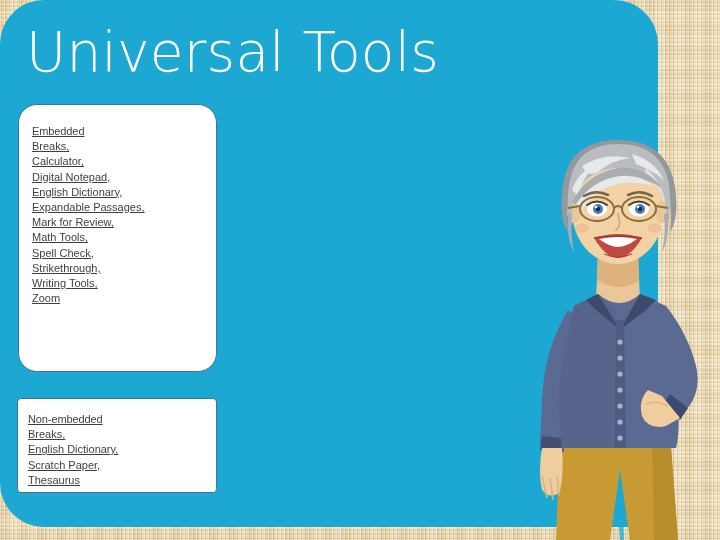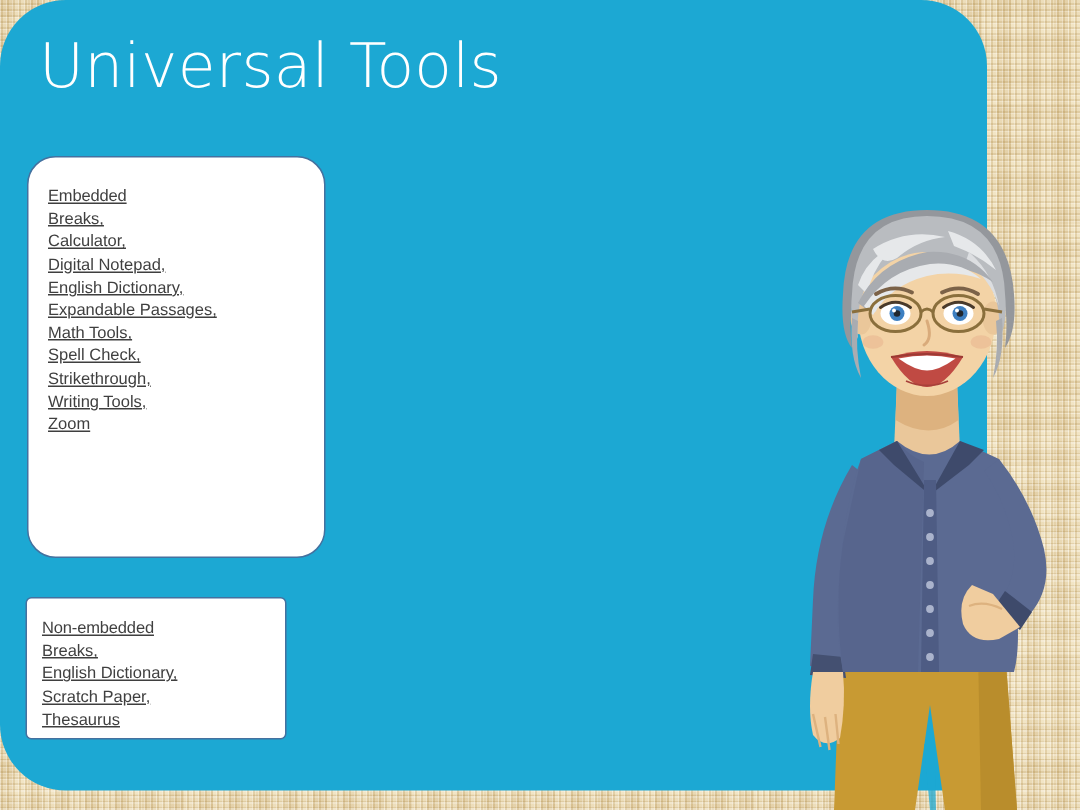--- a/index.html
+++ b/index.html
@@ -32,40 +32,40 @@
   
   #panel {
     position:absolute; left:0; top:0; width:658px; height:527px;
     background:#1ca8d3;
     border-radius:44px 44px 0 44px;
     overflow:hidden;
   }
 
   #title {
     position:absolute; left:26px; top:20px;
-    font-size:41px; font-weight:300; color:#ffffff;
+    font-size:55px; font-weight:300; color:#ffffff;
     letter-spacing:.2px; white-space:nowrap;
     font-family:"DejaVu Sans", sans-serif;
   }
 
   
   .callout {
     position:absolute; background:#ffffff;
     border:1px solid #44719f;
     color:#3f3f3f;
     font-size:11px; line-height:15.2px;
     font-family:"Liberation Sans", sans-serif;
     text-decoration:underline;
   }
   #box-embedded {
     left:18px; top:104px; width:199px; height:268px;
     border-radius:19px; padding:19px 0 0 13px;
   }
   #box-nonembedded {
-    left:17px; top:398px; width:174px; height:95px;
+    left:17px; top:398px; width:200px; height:95px;
     border-radius:4px; padding:13px 0 12px 10px;
   }
   .callout .line { white-space:nowrap; }
   .callout .head { letter-spacing:-.1px; }
 
   
   #figure { position:absolute; left:520px; top:104px; width:200px; height:436px; }
   #figure svg { display:block; }
 </style>
 </head>
@@ -77,20 +77,21 @@
 
     <div id="title">Universal Tools</div>
 
     <div id="box-embedded" class="callout">
       <div class="line head">Embedded</div>
       <div class="line">Breaks,</div>
       <div class="line">Calculator,</div>
       <div class="line">Digital Notepad,</div>
       <div class="line">English Dictionary,</div>
       <div class="line">Expandable Passages,</div>
+      <div class="line">Mark for Review,</div>
       <div class="line">Math Tools,</div>
       <div class="line">Spell Check,</div>
       <div class="line">Strikethrough,</div>
       <div class="line">Writing Tools,</div>
       <div class="line">Zoom</div>
     </div>
 
     <div id="box-nonembedded" class="callout">
       <div class="line head">Non-embedded</div>
       <div class="line">Breaks,</div>

